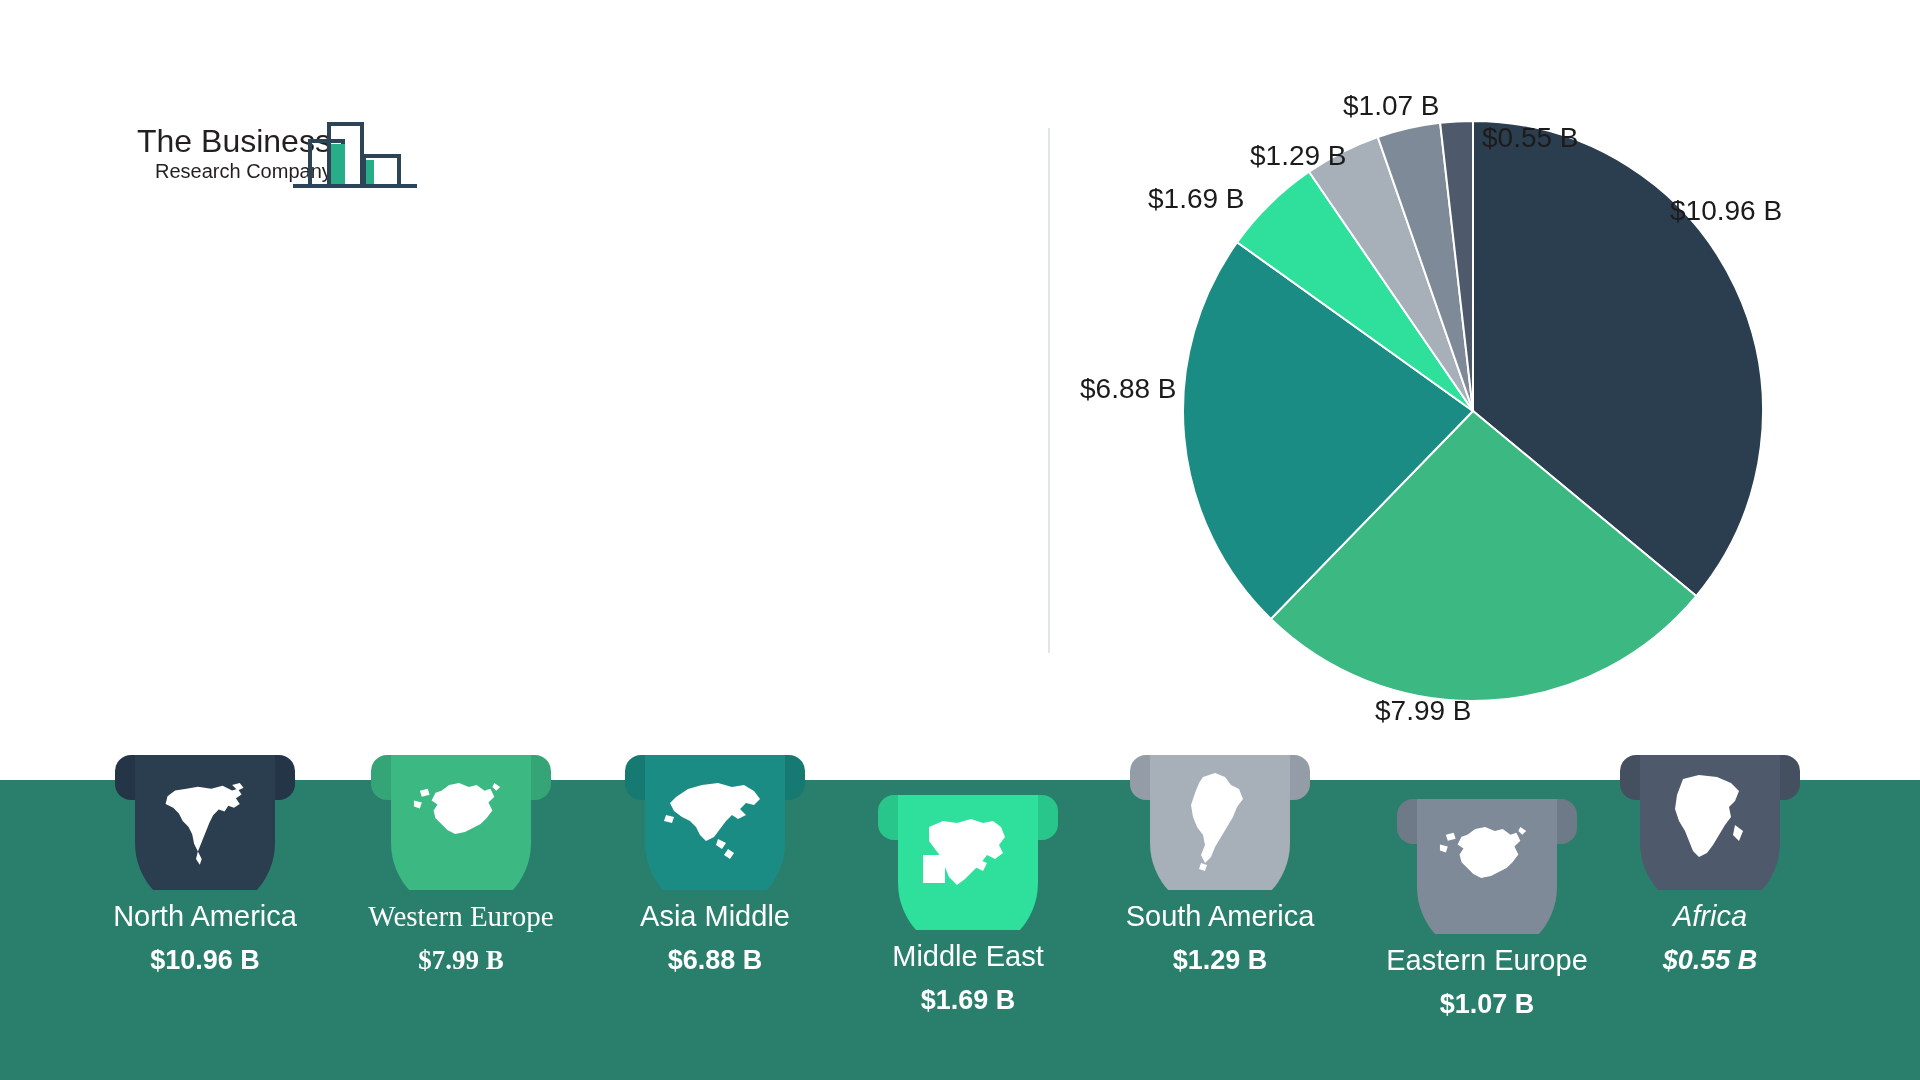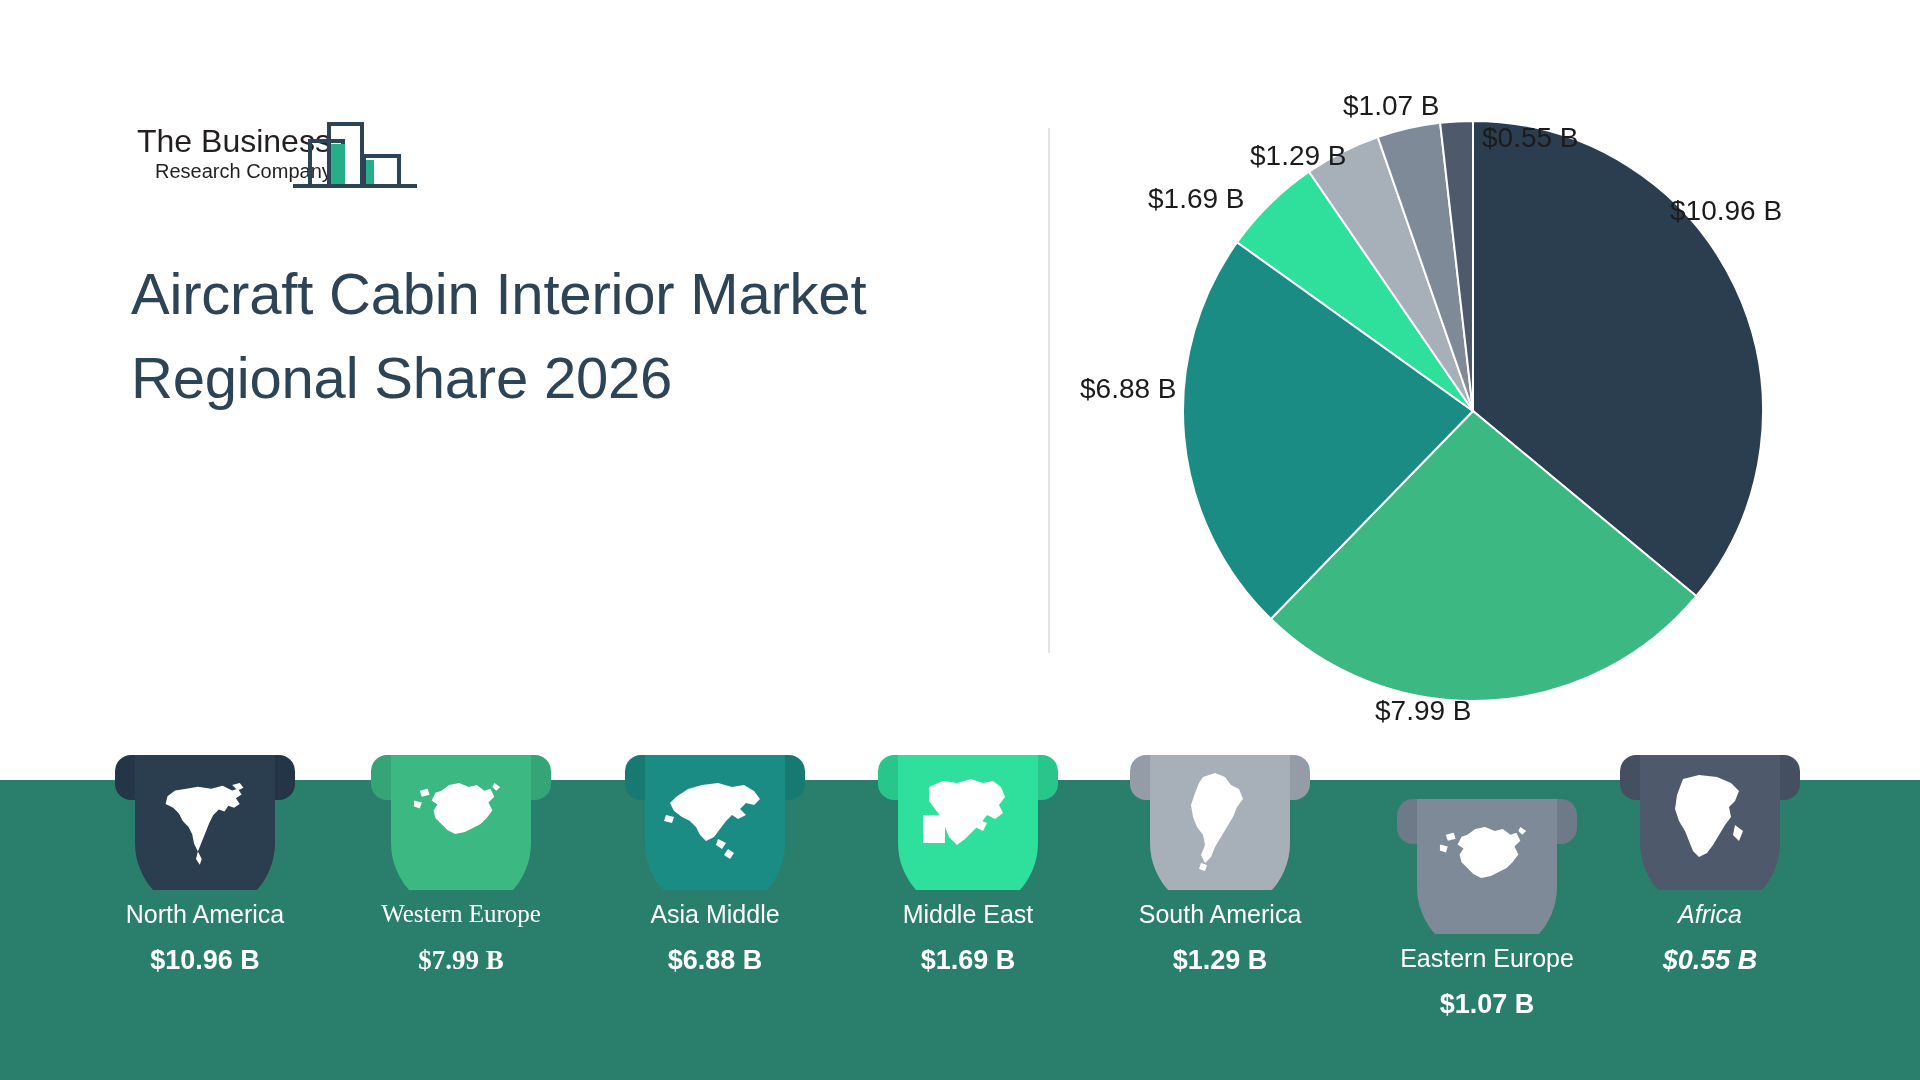--- a/index.html
+++ b/index.html
@@ -41,21 +41,21 @@
   #band{
     position:absolute;left:0;top:780px;width:1920px;height:300px;
     background:#2a7f6c;
   }
 
   
   .region{position:absolute;top:755px;width:190px;text-align:center;}
   .badge-svg{display:block;margin:0 auto;}
   .region-name{
     position:absolute;left:50%;transform:translateX(-50%);
-    top:145px;font-size:25px;color:#ffffff;white-space:nowrap;font-weight:400;
+    top:145px;font-size:29px;color:#ffffff;white-space:nowrap;font-weight:400;
   }
   .region-value{
     position:absolute;left:50%;transform:translateX(-50%);
     top:190px;font-size:27px;color:#ffffff;white-space:nowrap;font-weight:700;
   }
 </style>
 </head>
 <body>
 
 <div id="stage">
@@ -68,21 +68,20 @@
         <rect x="196" y="24" width="33" height="62" fill="none" stroke="#2d4356" stroke-width="4"></rect>
         <rect x="177" y="41" width="33" height="45" fill="none" stroke="#2d4356" stroke-width="4"></rect>
         <rect x="198" y="44" width="14" height="42" fill="#27ae88"></rect>
         <rect x="231" y="56" width="35" height="30" fill="none" stroke="#2d4356" stroke-width="4"></rect>
         <rect x="233" y="60" width="8" height="26" fill="#27ae88"></rect>
         <rect x="160" y="84" width="124" height="4" fill="#2d4356"></rect>
       </g>
     </svg>
   </div>
 
-  <div id="title">Aircraft Cabin Interior Market Regional Share 2026</div>
 
   <div id="divider"></div>
 
   <div id="pie-wrap">
     <svg id="pie-svg" width="840" height="700" viewBox="0 0 840 700">
       <g id="pie-slices" transform="translate(0,0)">
           <path d="M 413 371 L 413.00 81.00 A 290 290 0 0 1 636.25 556.09 Z" fill="#2b3e50" stroke="#ffffff" stroke-width="2"></path>
           <path d="M 413 371 L 636.25 556.09 A 290 290 0 0 1 210.87 578.95 Z" fill="#3cb883" stroke="#ffffff" stroke-width="2"></path>
           <path d="M 413 371 L 210.87 578.95 A 290 290 0 0 1 177.14 202.27 Z" fill="#1b8c84" stroke="#ffffff" stroke-width="2"></path>
           <path d="M 413 371 L 177.14 202.27 A 290 290 0 0 1 249.05 131.79 Z" fill="#2ee09b" stroke="#ffffff" stroke-width="2"></path>
@@ -139,21 +138,21 @@
         <path d="M14 16 L26 8 L40 4 L56 2 L70 6 L82 4 L92 10 L98 18 L92 24 L84 22 L78 28 L84 34 L76 38 L70 34 L64 40 L58 48 L52 56 L44 60 L38 54 L34 46 L28 40 L20 36 L12 30 L8 22 Z"></path>
         <path d="M4 34 L12 36 L10 42 L2 40 Z"></path>
         <path d="M56 58 L64 62 L60 68 L54 64 Z"></path>
         <path d="M66 68 L72 72 L68 78 L62 74 Z"></path>
       </g>
     </svg>
     <div class="region-name">Asia Middle</div>
     <div class="region-value">$6.88 B</div>
   </div>
 
-  <div class="region" style="left:873px;">
+  <div class="region" style="left:873px;margin-top:40px;">
     <svg class="badge-svg" width="190" height="135" viewBox="0 0 190 135">
       <rect x="5" y="0" width="180" height="45" rx="16" fill="#28c68a"></rect>
       <path d="M25 0 H165 V88 a70 70 0 0 1 -140 0 Z" fill="#2ee09b"></path>
       <g fill="#ffffff" transform="translate(44,20) scale(1.0)">
         <path d="M12 12 L26 6 L40 8 L54 4 L66 8 L76 6 L84 12 L88 22 L82 30 L86 38 L78 44 L70 40 L64 48 L56 56 L48 64 L40 70 L32 62 L28 52 L24 42 L18 34 L12 26 Z"></path>
         <rect x="6" y="40" width="22" height="28"></rect>
         <path d="M60 44 L70 48 L66 56 L58 52 Z"></path>
       </g>
     </svg>
     <div class="region-name">Middle East</div>

